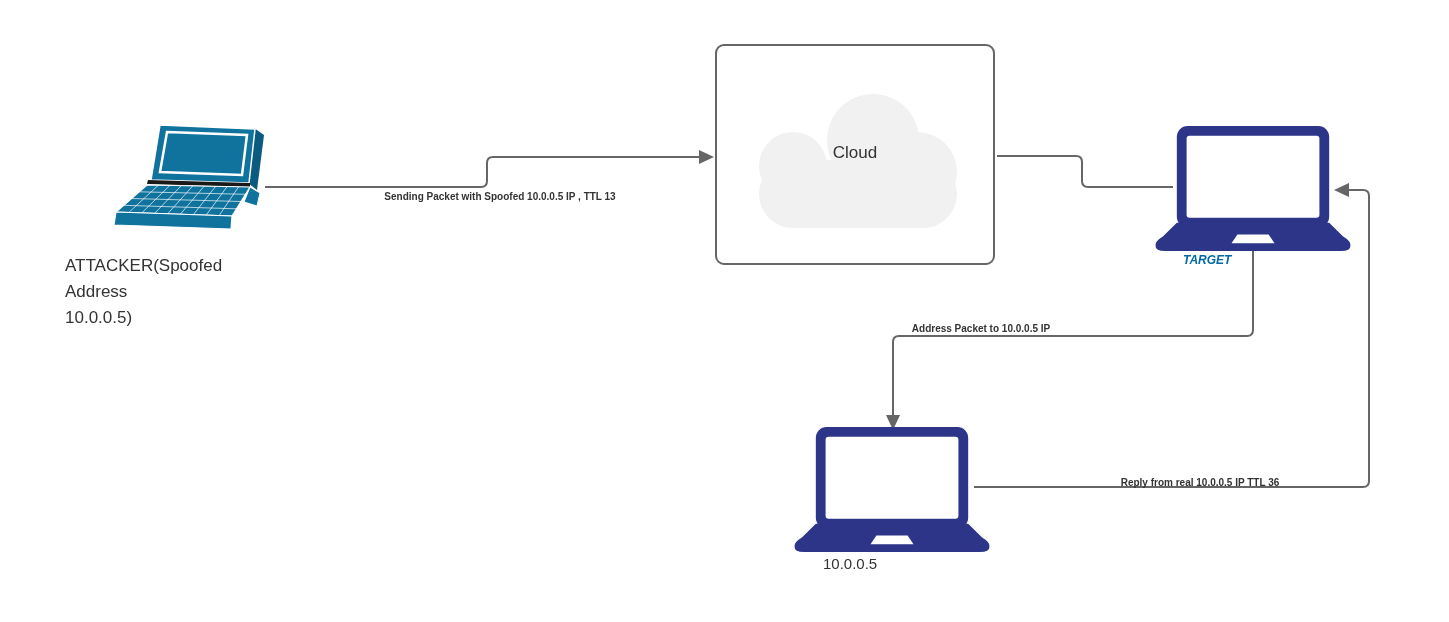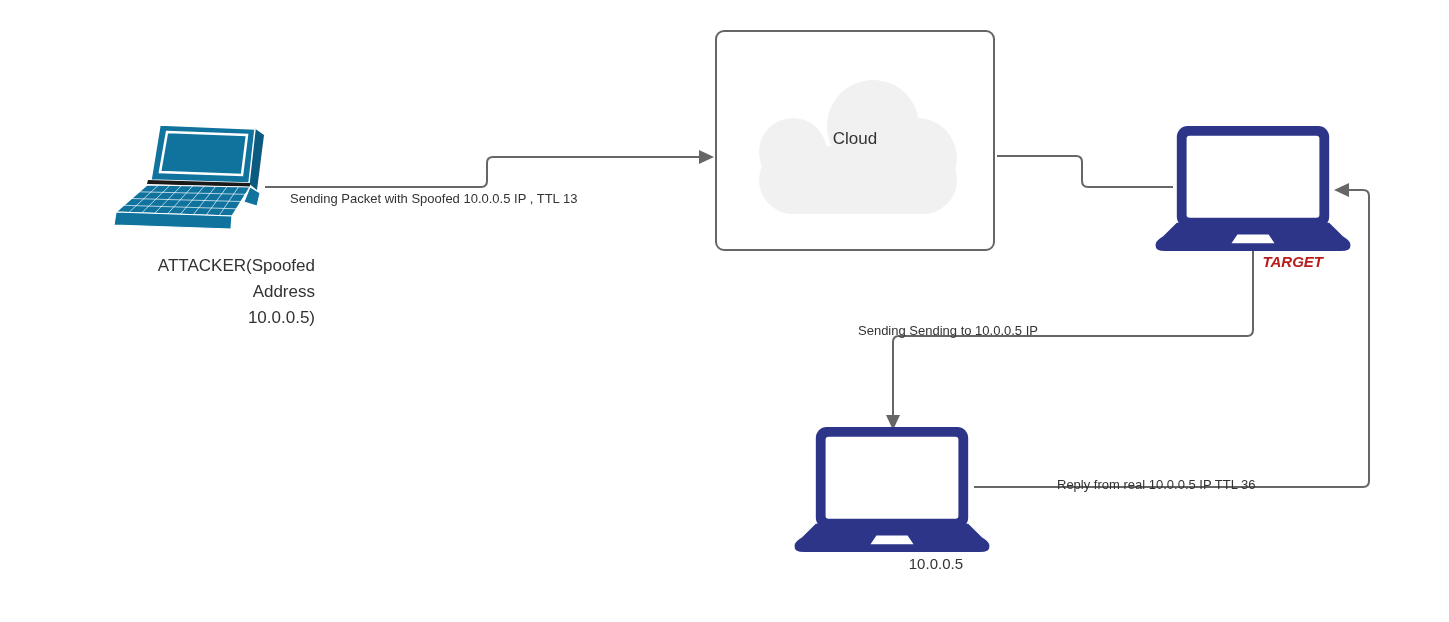--- a/index.html
+++ b/index.html
@@ -12,39 +12,39 @@
   }
   .abs{position:absolute;}
   svg{display:block;}
   .wires{position:absolute;left:0;top:0;}
   .wire{fill:none;stroke:var(--line,#666666);stroke-width:2;stroke-linejoin:round;}
   .arrowhead{fill:var(--line,#666666);stroke:none;}
   .lap-navy{fill:var(--laptop-navy,#2D3589);}
   .teal{fill:var(--laptop-teal,#10739E);}
   .teal-dark{fill:#0B5A80;}
   .cloud-box{
-    position:absolute;left:715px;top:30px;width:280px;height:221px;
+    position:absolute;left:715px;top:44px;width:280px;height:221px;
     border:2.5px solid var(--line,#666666);border-radius:9px;background:#ffffff;
     box-sizing:border-box;
   }
   .cloud-fill{fill:var(--cloud-fill,#F1F1F1);}
   .cloud-label{
     position:absolute;left:0;top:97px;width:100%;
     text-align:center;font-size:17px;color:var(--text,#333333);
   }
   .node-label{
-    position:absolute;text-align:right;color:var(--text,#333333);
+    position:absolute;text-align:left;color:var(--text,#333333);
     white-space:pre-line;
   }
   .attacker-label{left:65px;top:253px;width:250px;font-size:17px;line-height:26px;}
-  .target-label{left:1183px;top:253px;width:140px;font-size:15px;font-weight:bold;font-style:italic;color:#b91c1c;}
+  .target-label{left:1183px;top:253px;width:140px;font-size:12px;font-weight:bold;font-style:italic;color:#0369a1;}
   .host-label{left:823px;top:555px;width:140px;font-size:15px;}
   .edge-label{
-    position:absolute;
-    font-size:13px;font-weight:normal;color:var(--text,#333333);
+    position:absolute;text-align:center;
+    font-size:10px;font-weight:bold;color:var(--text,#333333);
     white-space:nowrap;
   }
   .e1{left:290px;top:191px;width:420px;}
   .e2{left:858px;top:323px;width:246px;}
   .e3{left:1057px;top:477px;width:286px;}
   .kgrid{stroke:rgba(255,255,255,0.85);stroke-width:0.8;}
 </style>
 </head>
 <body>
 
@@ -117,16 +117,16 @@
     <use href="#laptop-front"></use>
   </svg>
   <div class="node-label target-label">TARGET</div>
 
   <svg class="abs" style="left:794px;top:427px" width="196" height="125" viewBox="0 0 200 128">
     <use href="#laptop-front"></use>
   </svg>
   <div class="node-label host-label">10.0.0.5</div>
 
   <div class="edge-label e1">Sending Packet with Spoofed 10.0.0.5 IP , TTL 13</div>
-  <div class="edge-label e2">Sending Sending to 10.0.0.5 IP</div>
+  <div class="edge-label e2">Address Packet to 10.0.0.5 IP</div>
   <div class="edge-label e3">Reply from real 10.0.0.5 IP TTL 36</div>
 
 </div>
 
 </body></html>

